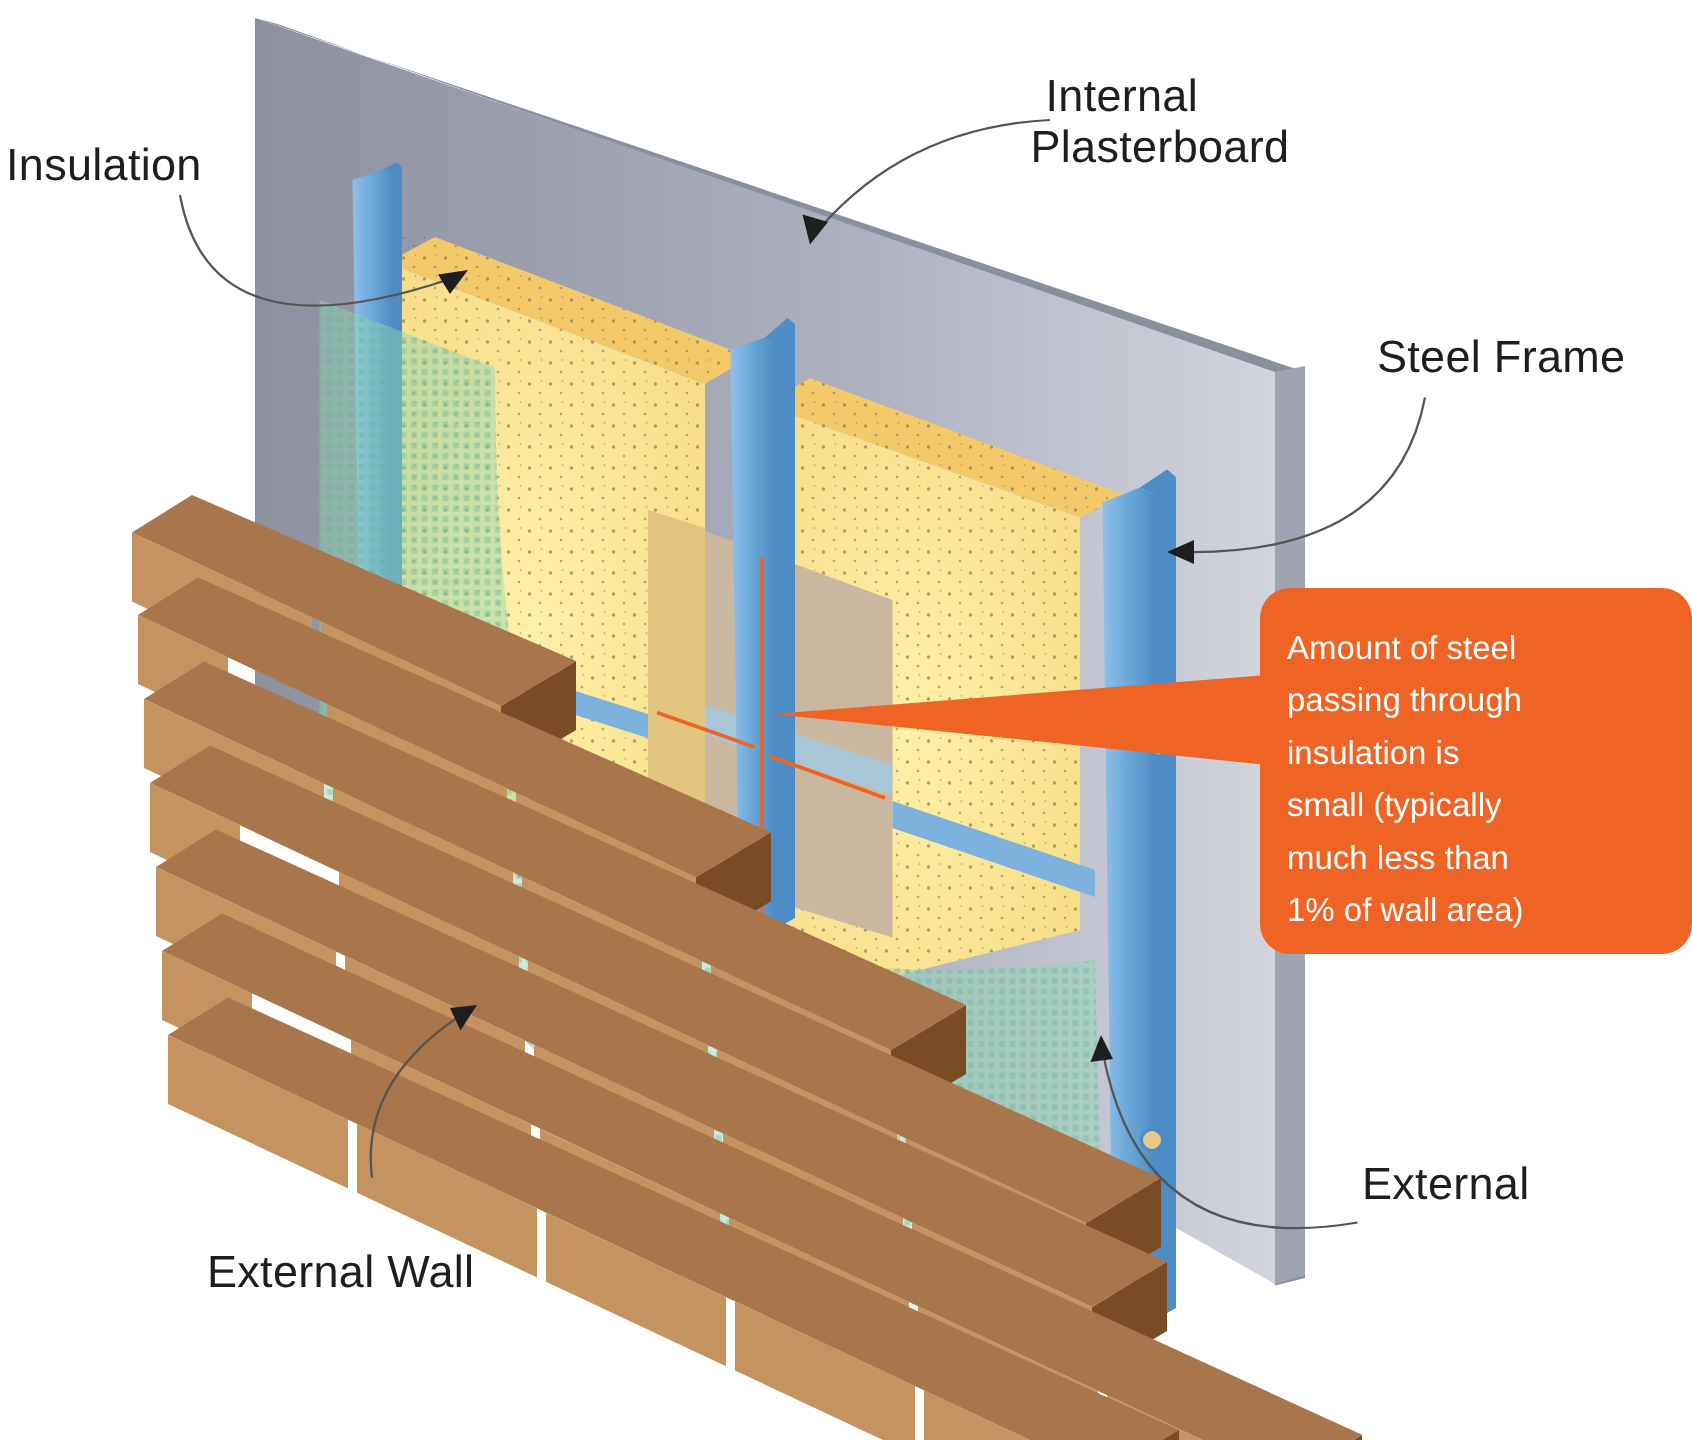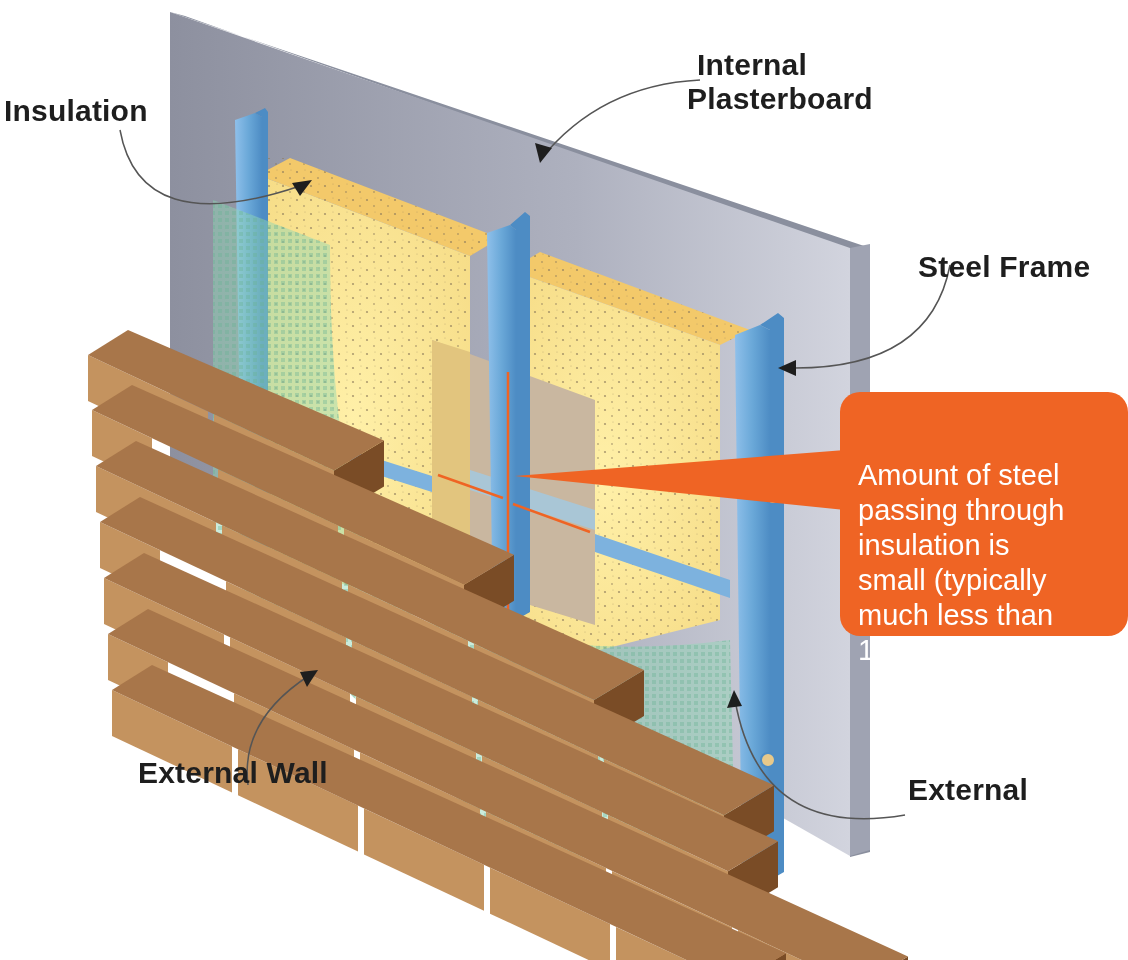--- a/index.html
+++ b/index.html
@@ -1,22 +1,22 @@
 <!DOCTYPE html>
 <html><head>
 <meta charset="utf-8">
 <style>
   html, body { margin: 0; padding: 0; background: #ffffff; }
   body { width: 1128px; height: 960px; position: relative; overflow: hidden;
          font-family: "Liberation Sans", sans-serif; }
   #stage { position: absolute; left: 0; top: 0; width: 1128px; height: 960px; }
   .label { position: absolute; color: #1e1e1e; font-family: "Liberation Sans", sans-serif;
-           font-size: 30px; line-height: 34px; font-weight: 700; letter-spacing: 0.2px; white-space: nowrap; text-align: right; }
+           font-size: 30px; line-height: 34px; font-weight: 400; letter-spacing: 0.2px; white-space: nowrap; text-align: right; }
   .callout-text { position: absolute; left: 858px; top: 414px; width: 260px; color: #ffffff;
-                  font-family: "Liberation Sans", sans-serif; font-size: 29px; line-height: 35px; white-space: pre-line; margin-top: 44px; }
+                  font-family: "Liberation Sans", sans-serif; font-size: 22px; line-height: 35px; white-space: pre-line; }
 </style>
 </head>
 <body>
 
 <svg id="stage" viewBox="0 0 1128 960" xmlns="http://www.w3.org/2000/svg">
   <defs>
     <linearGradient id="pbGrad" x1="0" y1="0" x2="1" y2="0">
       <stop offset="0" stop-color="#8d909f"></stop>
       <stop offset="0.6" stop-color="#aeb1bf"></stop>
       <stop offset="1" stop-color="#d2d4de"></stop>
@@ -163,21 +163,21 @@
 
   <g>
     <polygon points="515,476 845,450 845,510" fill="#ef6424"></polygon>
     <rect x="840" y="392" width="288" height="244" rx="20" ry="20" fill="#ef6424"></rect>
   </g>
 </svg>
 
 <div class="label" style="left:4px; top:94px;">Insulation</div>
 <div class="label" style="left:697px; top:48px;">Internal</div>
 <div class="label" style="left:687px; top:82px;">Plasterboard</div>
-<div class="label" style="left:918px; top:222px;margin-top:28px;">Steel Frame</div>
-<div class="label" style="left:138px; top:756px;">External Wall</div>
+<div class="label" style="left:918px; top:222px;">Steel Frame</div>
+<div class="label" style="left:138px; top:832px;">External Wall</div>
 <div class="label" style="left:908px; top:773px;">External</div>
 <div class="callout-text">Amount of steel
 passing through
 insulation is
 small (typically
 much less than
 1% of wall area)</div>
 
 </body></html>

